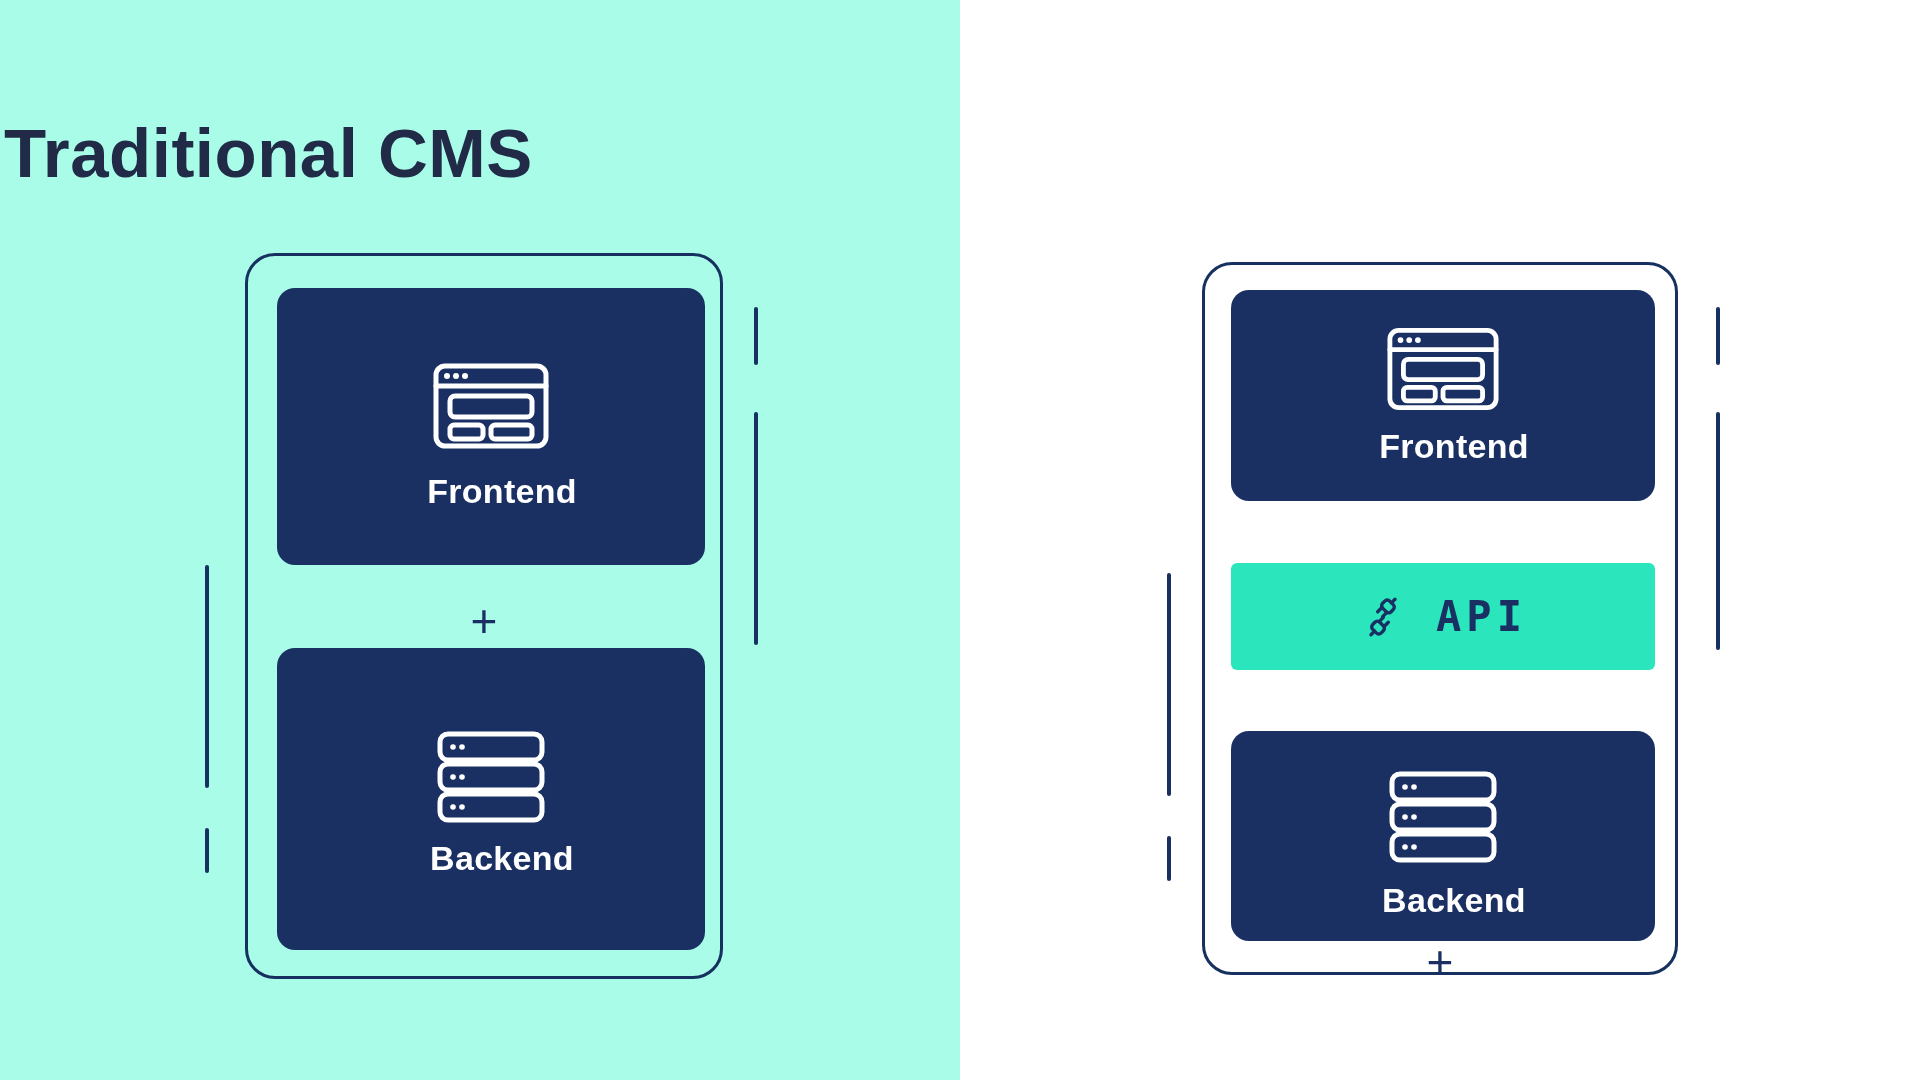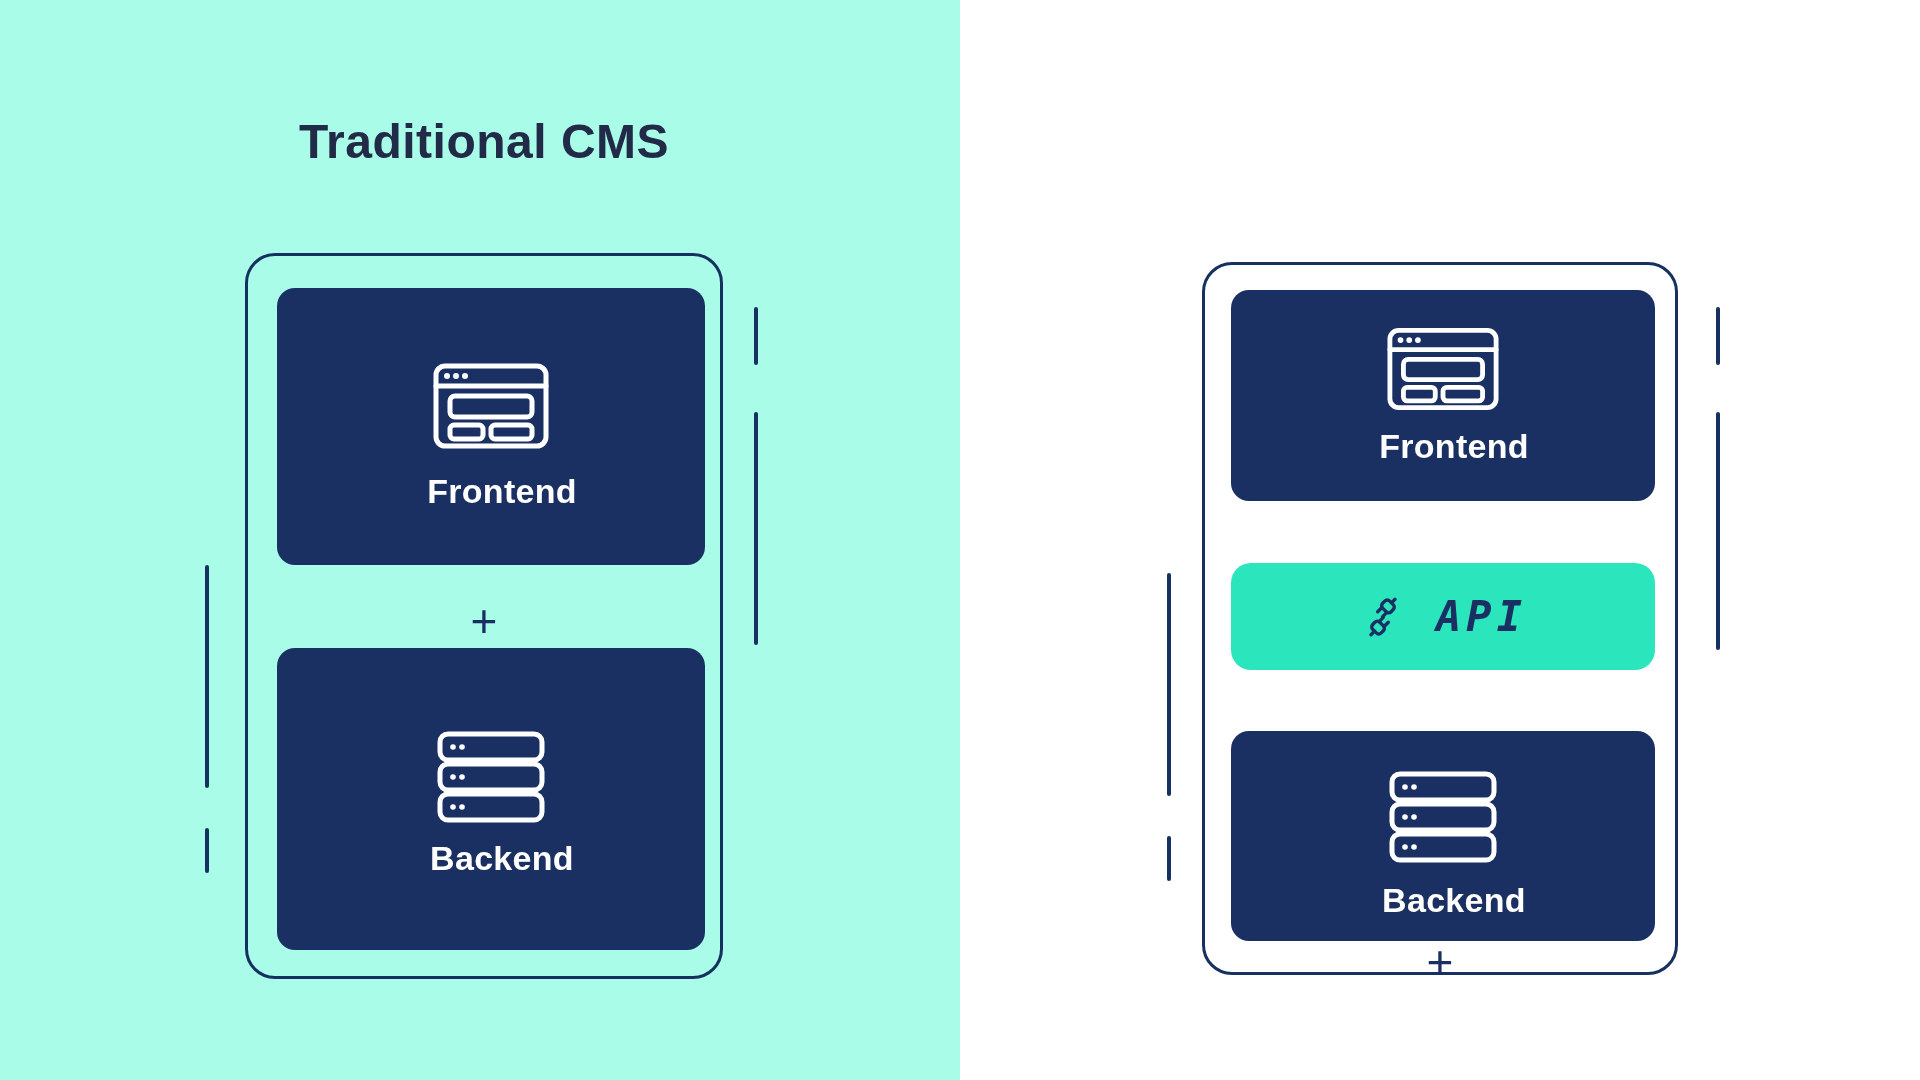--- a/index.html
+++ b/index.html
@@ -15,21 +15,21 @@
   body{
     position:relative;overflow:hidden;background:#fff;
     font-family:"Liberation Sans",sans-serif;
   }
   .panel{position:absolute;top:0;height:1080px;width:960px;}
   #panel-left{left:0;background:var(--mint);}
   #panel-right{left:960px;background:var(--white);}
 
   .title{
     position:absolute;top:116px;left:0;width:960px;
-    text-align:center;font-size:48px;font-weight:700;line-height:1.1;
+    text-align:left;font-size:69px;font-weight:700;line-height:1.1;
     color:var(--ink);letter-spacing:.5px;
   }
   #panel-left .title{left:4px;}
 
   .cms-container{
     position:absolute;border:3px solid var(--line);border-radius:30px;
     background:transparent;
   }
   #container-traditional{left:245px;top:253px;width:478px;height:726px;}
   #container-headless{left:242px;top:262px;width:476px;height:713px;background:var(--white);}
@@ -62,22 +62,22 @@
   .plus{
     position:absolute;text-align:center;color:var(--navy);
     font-size:46px;font-weight:400;line-height:56px;
   }
   #plus-left{left:245px;top:593px;width:478px;}
   #plus-right-1{left:242px;top:495px;width:476px;}
   #plus-right-2{left:242px;top:669px;width:476px;}
 
   .api-box{
     position:absolute;left:26px;top:298px;width:424px;height:107px;
-    background:var(--teal);border-radius:20px;
-    display:flex;align-items:center;justify-content:center;gap:29px;font-style:italic;
+    background:var(--teal);border-radius:6px;
+    display:flex;align-items:center;justify-content:center;gap:29px;
   }
   .api-label{
     font-family:"DejaVu Sans Mono",monospace;font-weight:700;
     font-size:42px;color:var(--navy);letter-spacing:5px;
   }
 
   .decor{
     position:absolute;width:4px;background:var(--line);border-radius:2px;
   }
   

